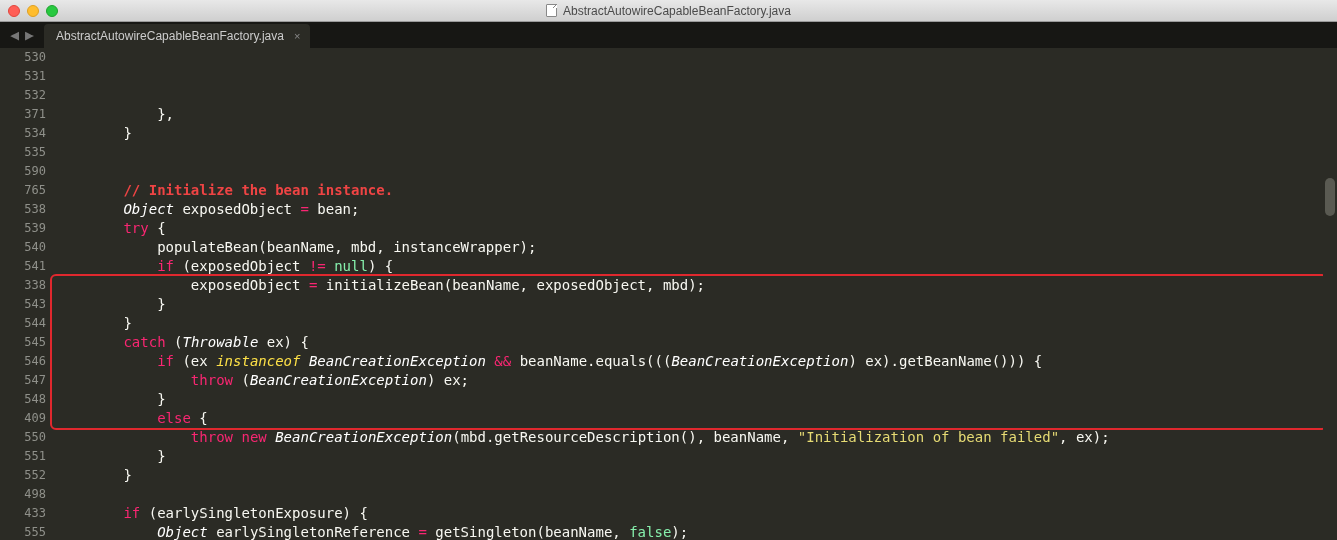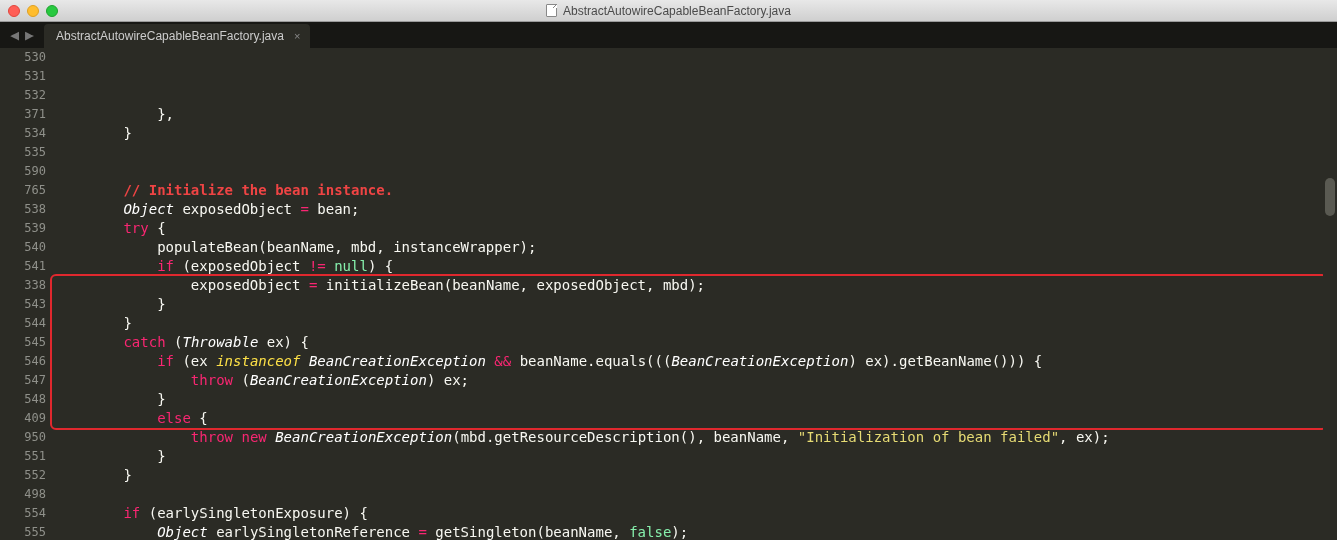--- a/index.html
+++ b/index.html
@@ -87,25 +87,25 @@
       <div class="line">540</div>
       <div class="line">541</div>
       <div class="line">338</div>
       <div class="line">543</div>
       <div class="line">544</div>
       <div class="line">545</div>
       <div class="line">546</div>
       <div class="line">547</div>
       <div class="line">548</div>
       <div class="line">409</div>
-      <div class="line">950</div>
+      <div class="line">550</div>
       <div class="line">551</div>
       <div class="line">552</div>
       <div class="line">498</div>
-      <div class="line">554</div>
+      <div class="line">433</div>
       <div class="line">555</div>
     </div>
   <div class="code" id="code">
     
   <div class="line"><span class="punc">            },</span></div><div class="line"><span class="punc">        }</span></div><div class="line"></div><div class="line"></div><div class="line"><span class="punc">        </span><span class="cmnt">// Initialize the bean instance.</span></div><div class="line"><span class="punc">        </span><span class="type">Object</span><span class="punc"> exposedObject </span><span class="op">=</span><span class="punc"> bean;</span></div><div class="line"><span class="punc">        </span><span class="kw">try</span><span class="punc"> {</span></div><div class="line"><span class="punc">            populateBean(beanName, mbd, instanceWrapper);</span></div><div class="line"><span class="punc">            </span><span class="kw">if</span><span class="punc"> (exposedObject </span><span class="op">!=</span><span class="punc"> </span><span class="const">null</span><span class="punc">) {</span></div><div class="line"><span class="punc">                exposedObject </span><span class="op">=</span><span class="punc"> initializeBean(beanName, exposedObject, mbd);</span></div><div class="line"><span class="punc">            }</span></div><div class="line"><span class="punc">        }</span></div><div class="line"><span class="punc">        </span><span class="kw">catch</span><span class="punc"> (</span><span class="type">Throwable</span><span class="punc"> ex) {</span></div><div class="line"><span class="punc">            </span><span class="kw">if</span><span class="punc"> (ex </span><span class="kw-i">instanceof</span><span class="punc"> </span><span class="type">BeanCreationException</span><span class="punc"> </span><span class="op">&amp;&amp;</span><span class="punc"> beanName.equals(((</span><span class="type">BeanCreationException</span><span class="punc">) ex).getBeanName())) {</span></div><div class="line"><span class="punc">                </span><span class="kw">throw</span><span class="punc"> (</span><span class="type">BeanCreationException</span><span class="punc">) ex;</span></div><div class="line"><span class="punc">            }</span></div><div class="line"><span class="punc">            </span><span class="kw">else</span><span class="punc"> {</span></div><div class="line"><span class="punc">                </span><span class="kw">throw</span><span class="punc"> </span><span class="kw">new</span><span class="punc"> </span><span class="type">BeanCreationException</span><span class="punc">(mbd.getResourceDescription(), beanName, </span><span class="str">"Initialization of bean failed"</span><span class="punc">, ex);</span></div><div class="line"><span class="punc">            }</span></div><div class="line"><span class="punc">        }</span></div><div class="line"></div><div class="line"><span class="punc">        </span><span class="kw">if</span><span class="punc"> (earlySingletonExposure) {</span></div><div class="line"><span class="punc">            </span><span class="type">Object</span><span class="punc"> earlySingletonReference </span><span class="op">=</span><span class="punc"> getSingleton(beanName, </span><span class="const">false</span><span class="punc">);</span></div></div>
 <div class="highlight-box" id="hl" style="top: 226px; height: 156px; left: 50px; width: 1278px;"></div>
   </div>
 
 <div class="scrollbar">
   <div class="thumb" id="thumb" style="top: 130px; height: 38px;"></div>

